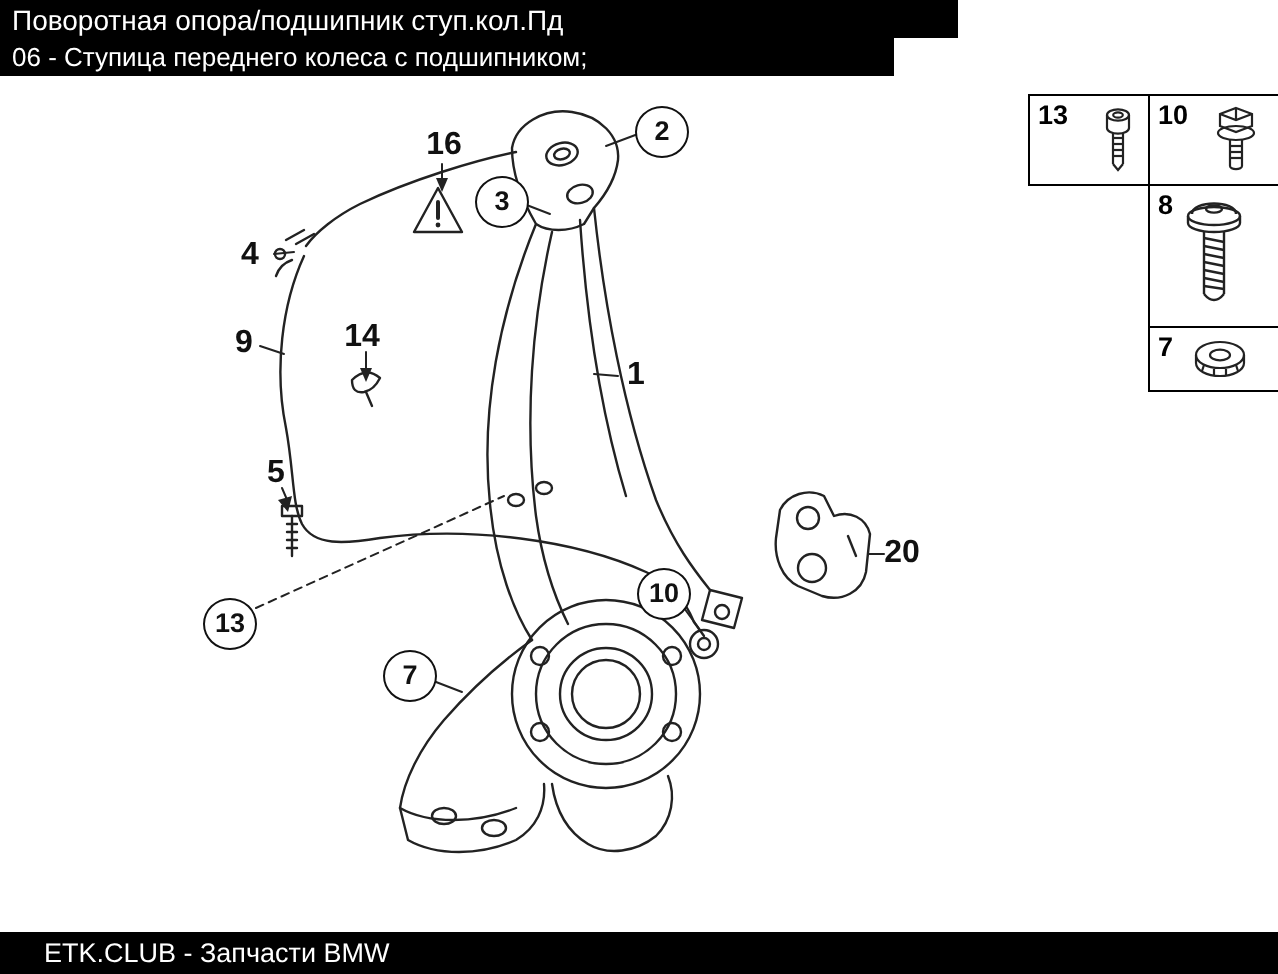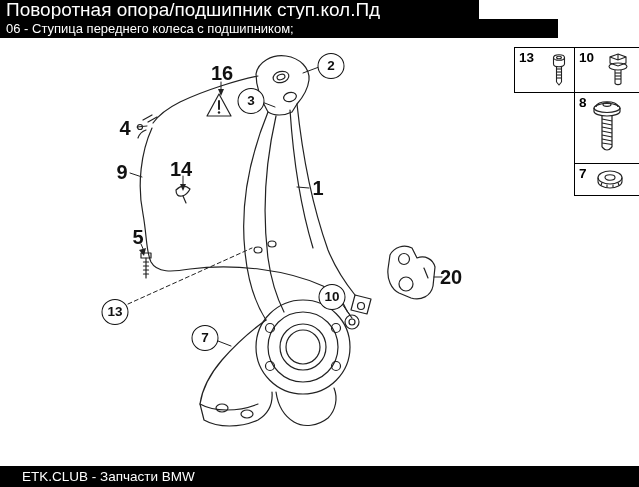--- a/index.html
+++ b/index.html
@@ -5,26 +5,26 @@
   html,body { margin:0; padding:0; }
   body {
     width:639px; height:487px; position:relative; overflow:hidden;
     background:#ffffff; font-family:"Liberation Sans", sans-serif;
   }
   .topbar {
     position:absolute; left:0; background:#000; color:#fff;
     display:flex; align-items:center; padding-left:6px; box-sizing:border-box;
     white-space:nowrap;
   }
-  #bar1 { top:0;  width:479px; height:19px; font-size:19px; }
-  #bar2 { top:19px; width:558px; height:19px; font-size:13px; }
+  #bar1 { top:0;  width:479px; height:19px; font-size:14px; }
+  #bar2 { top:19px; width:447px; height:19px; font-size:13px; }
   #diagram-svg { position:absolute; left:0; top:0; }
   .callout {
     position:absolute; transform:translate(-50%,-50%);
-    font-weight:bold; font-size:20px; color:#111; line-height:1;
+    font-weight:bold; font-size:16px; color:#111; line-height:1;
     cursor:pointer; user-select:none;
   }
   .callout.circled {
     width:25px; height:24px; border:1.6px solid #111; border-radius:50%;
     display:flex; align-items:center; justify-content:center;
     font-size:13.5px; background:#fff;
   }
   
   #panel { position:absolute; left:514px; top:47px; width:125px; }
   #panel .row1 {

